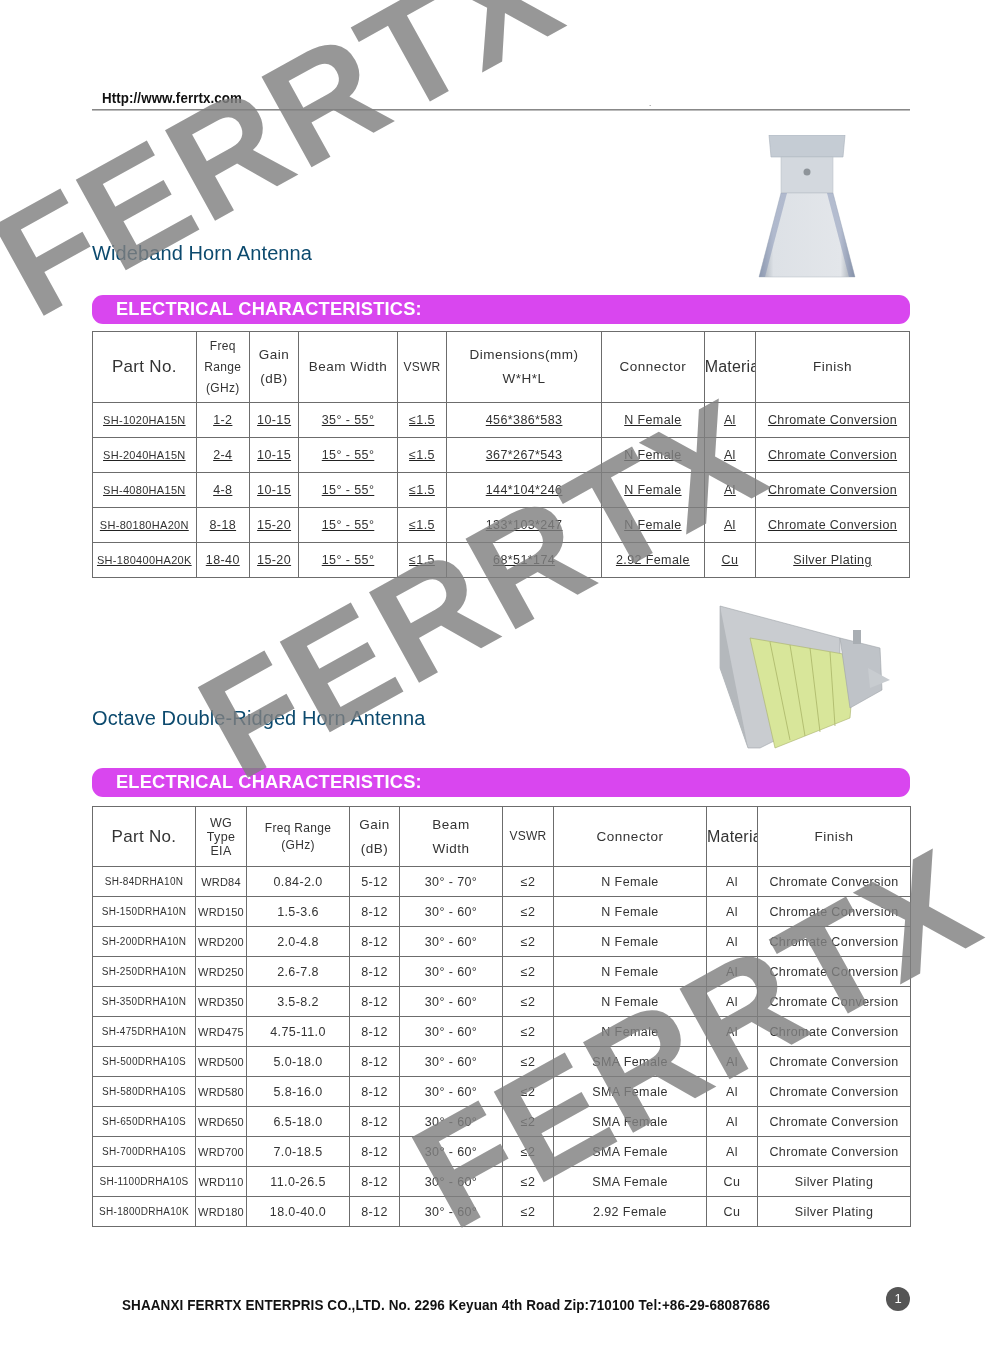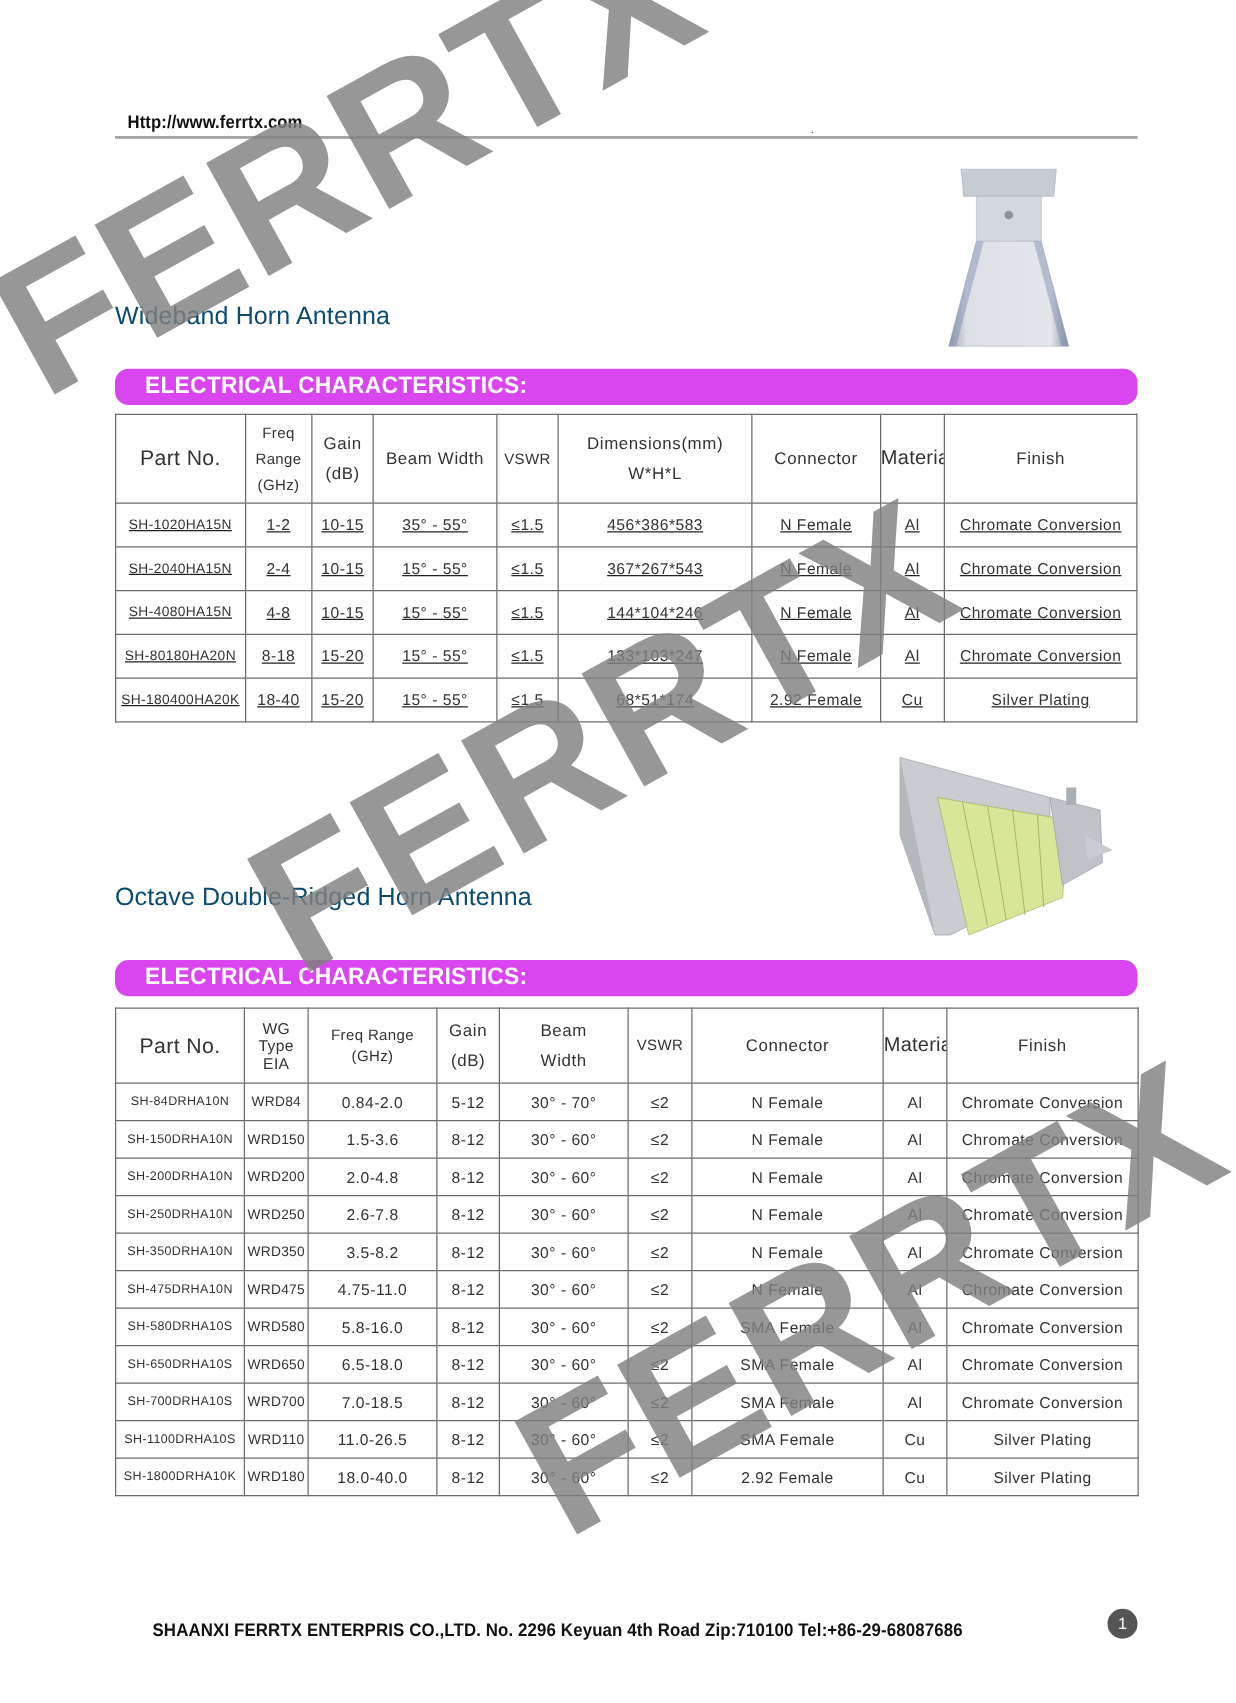--- a/index.html
+++ b/index.html
@@ -332,20 +332,31 @@
           <td class="wg">WRD475</td>
           <td>4.75-11.0</td>
           <td>8-12</td>
           <td>30°  -  60°</td>
           <td>≤2</td>
           <td>N Female</td>
           <td>Al</td>
           <td>Chromate Conversion</td>
         </tr>
         <tr>
+          <td class="pn">SH-500DRHA10S</td>
+          <td class="wg">WRD500</td>
+          <td>5.0-18.0</td>
+          <td>8-12</td>
+          <td>30°  -  60°</td>
+          <td>≤2</td>
+          <td>SMA Female</td>
+          <td>Al</td>
+          <td>Chromate Conversion</td>
+        </tr>
+        <tr>
           <td class="pn">SH-580DRHA10S</td>
           <td class="wg">WRD580</td>
           <td>5.8-16.0</td>
           <td>8-12</td>
           <td>30°  -  60°</td>
           <td>≤2</td>
           <td>SMA Female</td>
           <td>Al</td>
           <td>Chromate Conversion</td>
         </tr>

